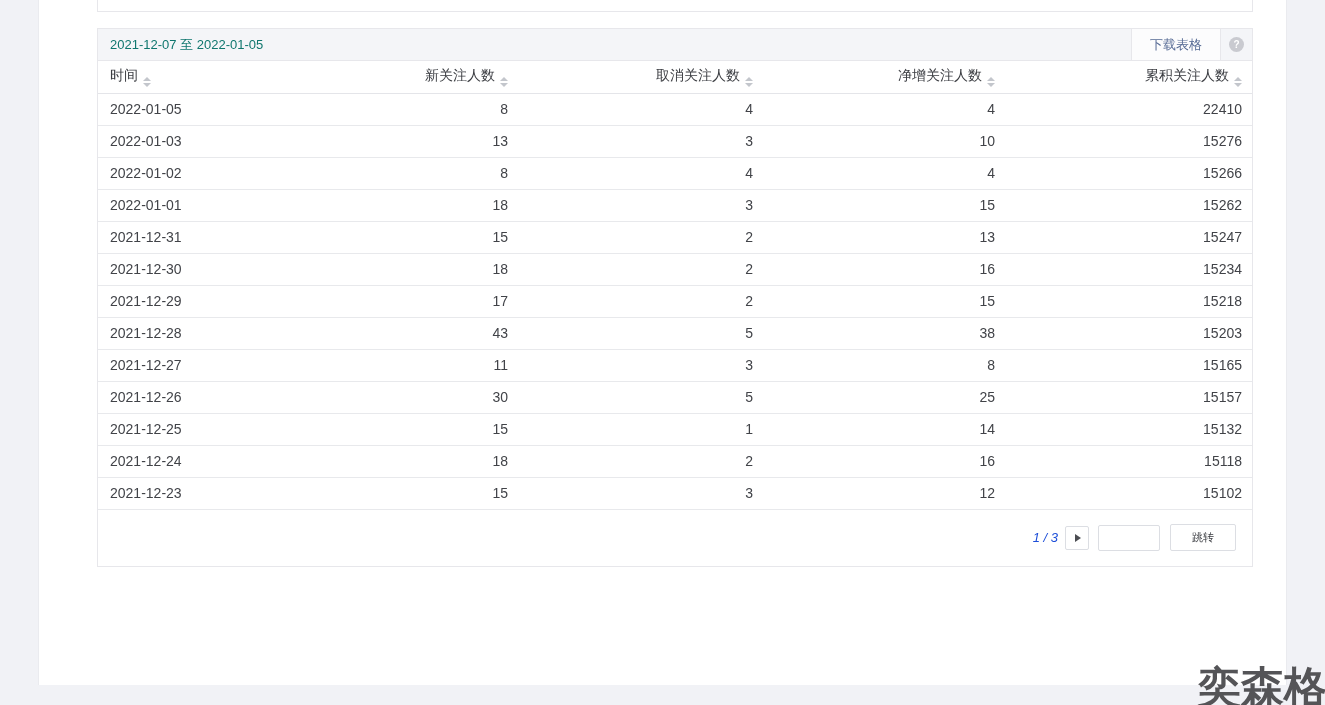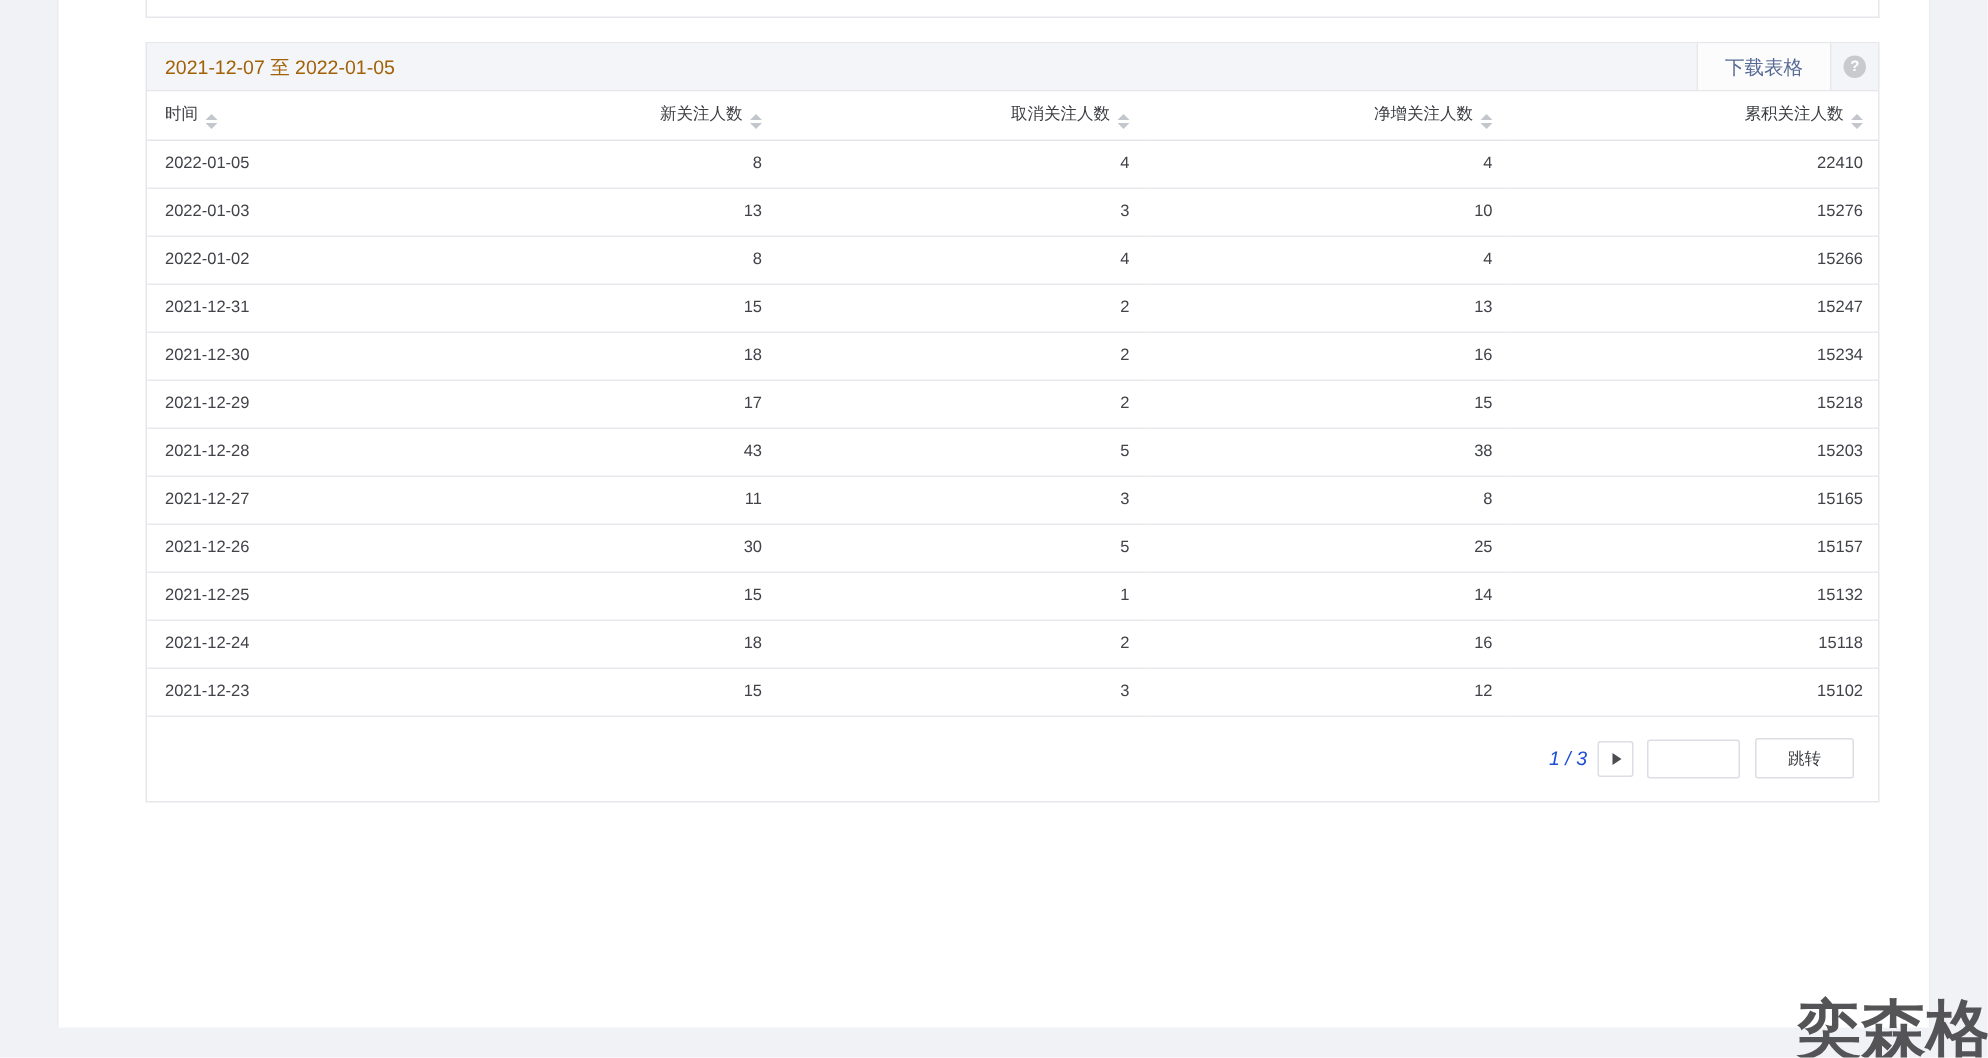--- a/index.html
+++ b/index.html
@@ -19,34 +19,34 @@
     background:#fff; border:1px solid #e7e7eb; border-top:none;
   }
   .table-card {
     position:absolute; left:97px; top:28px; width:1156px;
     background:#fff; border:1px solid #e7e7eb;
   }
   .card-header {
     height:32px; background:#f4f5f8; border-bottom:1px solid #e7e7eb;
     display:flex; align-items:stretch; font-size:13px;
   }
-  .date-range { display:flex; align-items:center; padding-left:12px; color:#a16207; }
+  .date-range { display:flex; align-items:center; padding-left:12px; color:#0f766e; }
   .hd-spacer { flex:1; }
   .download-btn {
     width:90px; background:#fcfcfd; border-left:1px solid #e7e7eb; border-right:1px solid #e7e7eb;
     display:flex; align-items:center; justify-content:center;
     color:#576b95; cursor:pointer;
   }
   .help-seg { width:31px; display:flex; align-items:center; justify-content:center; }
   .help-icon {
     width:15px; height:15px; border-radius:50%; background:#c9cad0;
     color:#fff; font-size:10px; font-weight:bold; line-height:15px; text-align:center;
     cursor:pointer;
   }
-  table { width:100%; border-collapse:collapse; table-layout:fixed; font-size:11px; }
+  table { width:100%; border-collapse:collapse; table-layout:fixed; font-size:14px; }
   thead th {
     height:32px; font-weight:normal; color:#3b3d42; background:#fff;
     border-bottom:1px solid #e4e5e9; cursor:pointer; white-space:nowrap;
   }
   tbody td { height:32px; color:#414348; border-bottom:1px solid #e8e9ec; background:#fff; }
   .c-left  { text-align:left; padding-left:12px; }
   .c-right { text-align:right; padding-right:10px; }
   .sorter { display:inline-flex; flex-direction:column; margin-left:5px; vertical-align:-1px; }
   .caret-up {
     width:0; height:0; border-left:4px solid transparent; border-right:4px solid transparent;
@@ -149,20 +149,27 @@
           <td class="c-right">15276</td>
         </tr>
         <tr>
           <td class="c-left">2022-01-02</td>
           <td class="c-right">8</td>
           <td class="c-right">4</td>
           <td class="c-right">4</td>
           <td class="c-right">15266</td>
         </tr>
         <tr>
+          <td class="c-left">2022-01-01</td>
+          <td class="c-right">18</td>
+          <td class="c-right">3</td>
+          <td class="c-right">15</td>
+          <td class="c-right">15262</td>
+        </tr>
+        <tr>
           <td class="c-left">2021-12-31</td>
           <td class="c-right">15</td>
           <td class="c-right">2</td>
           <td class="c-right">13</td>
           <td class="c-right">15247</td>
         </tr>
         <tr>
           <td class="c-left">2021-12-30</td>
           <td class="c-right">18</td>
           <td class="c-right">2</td>

